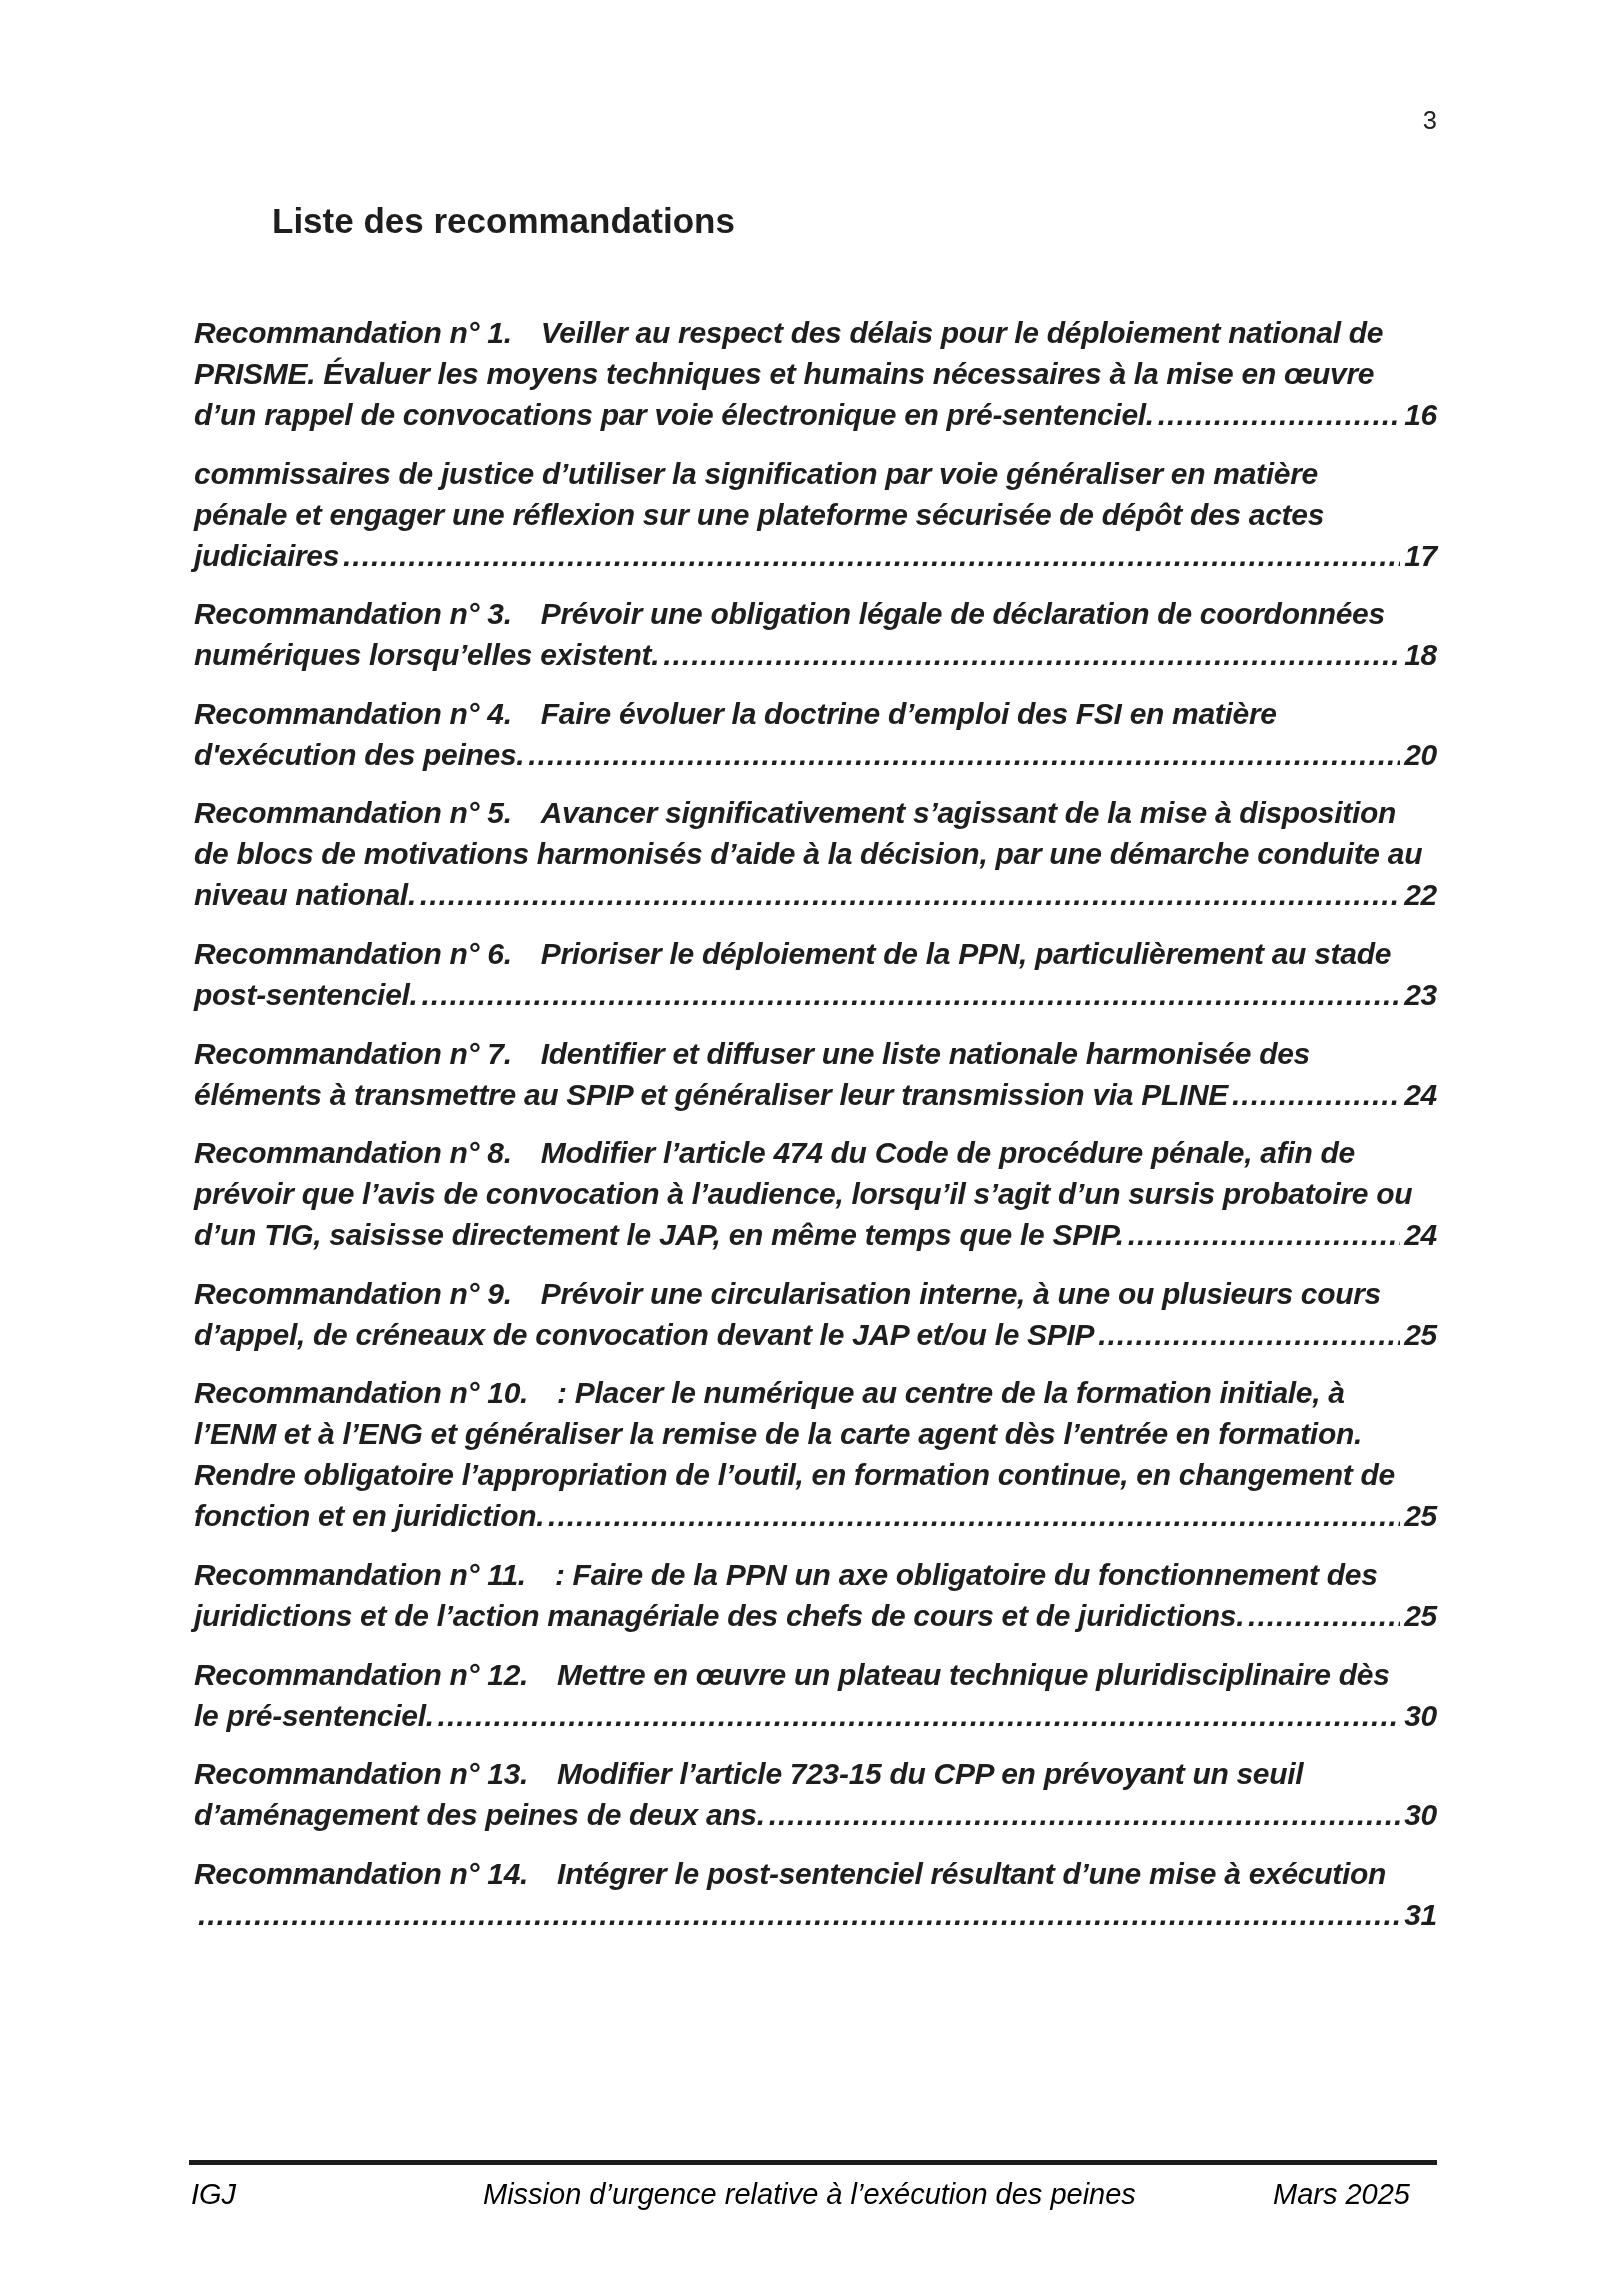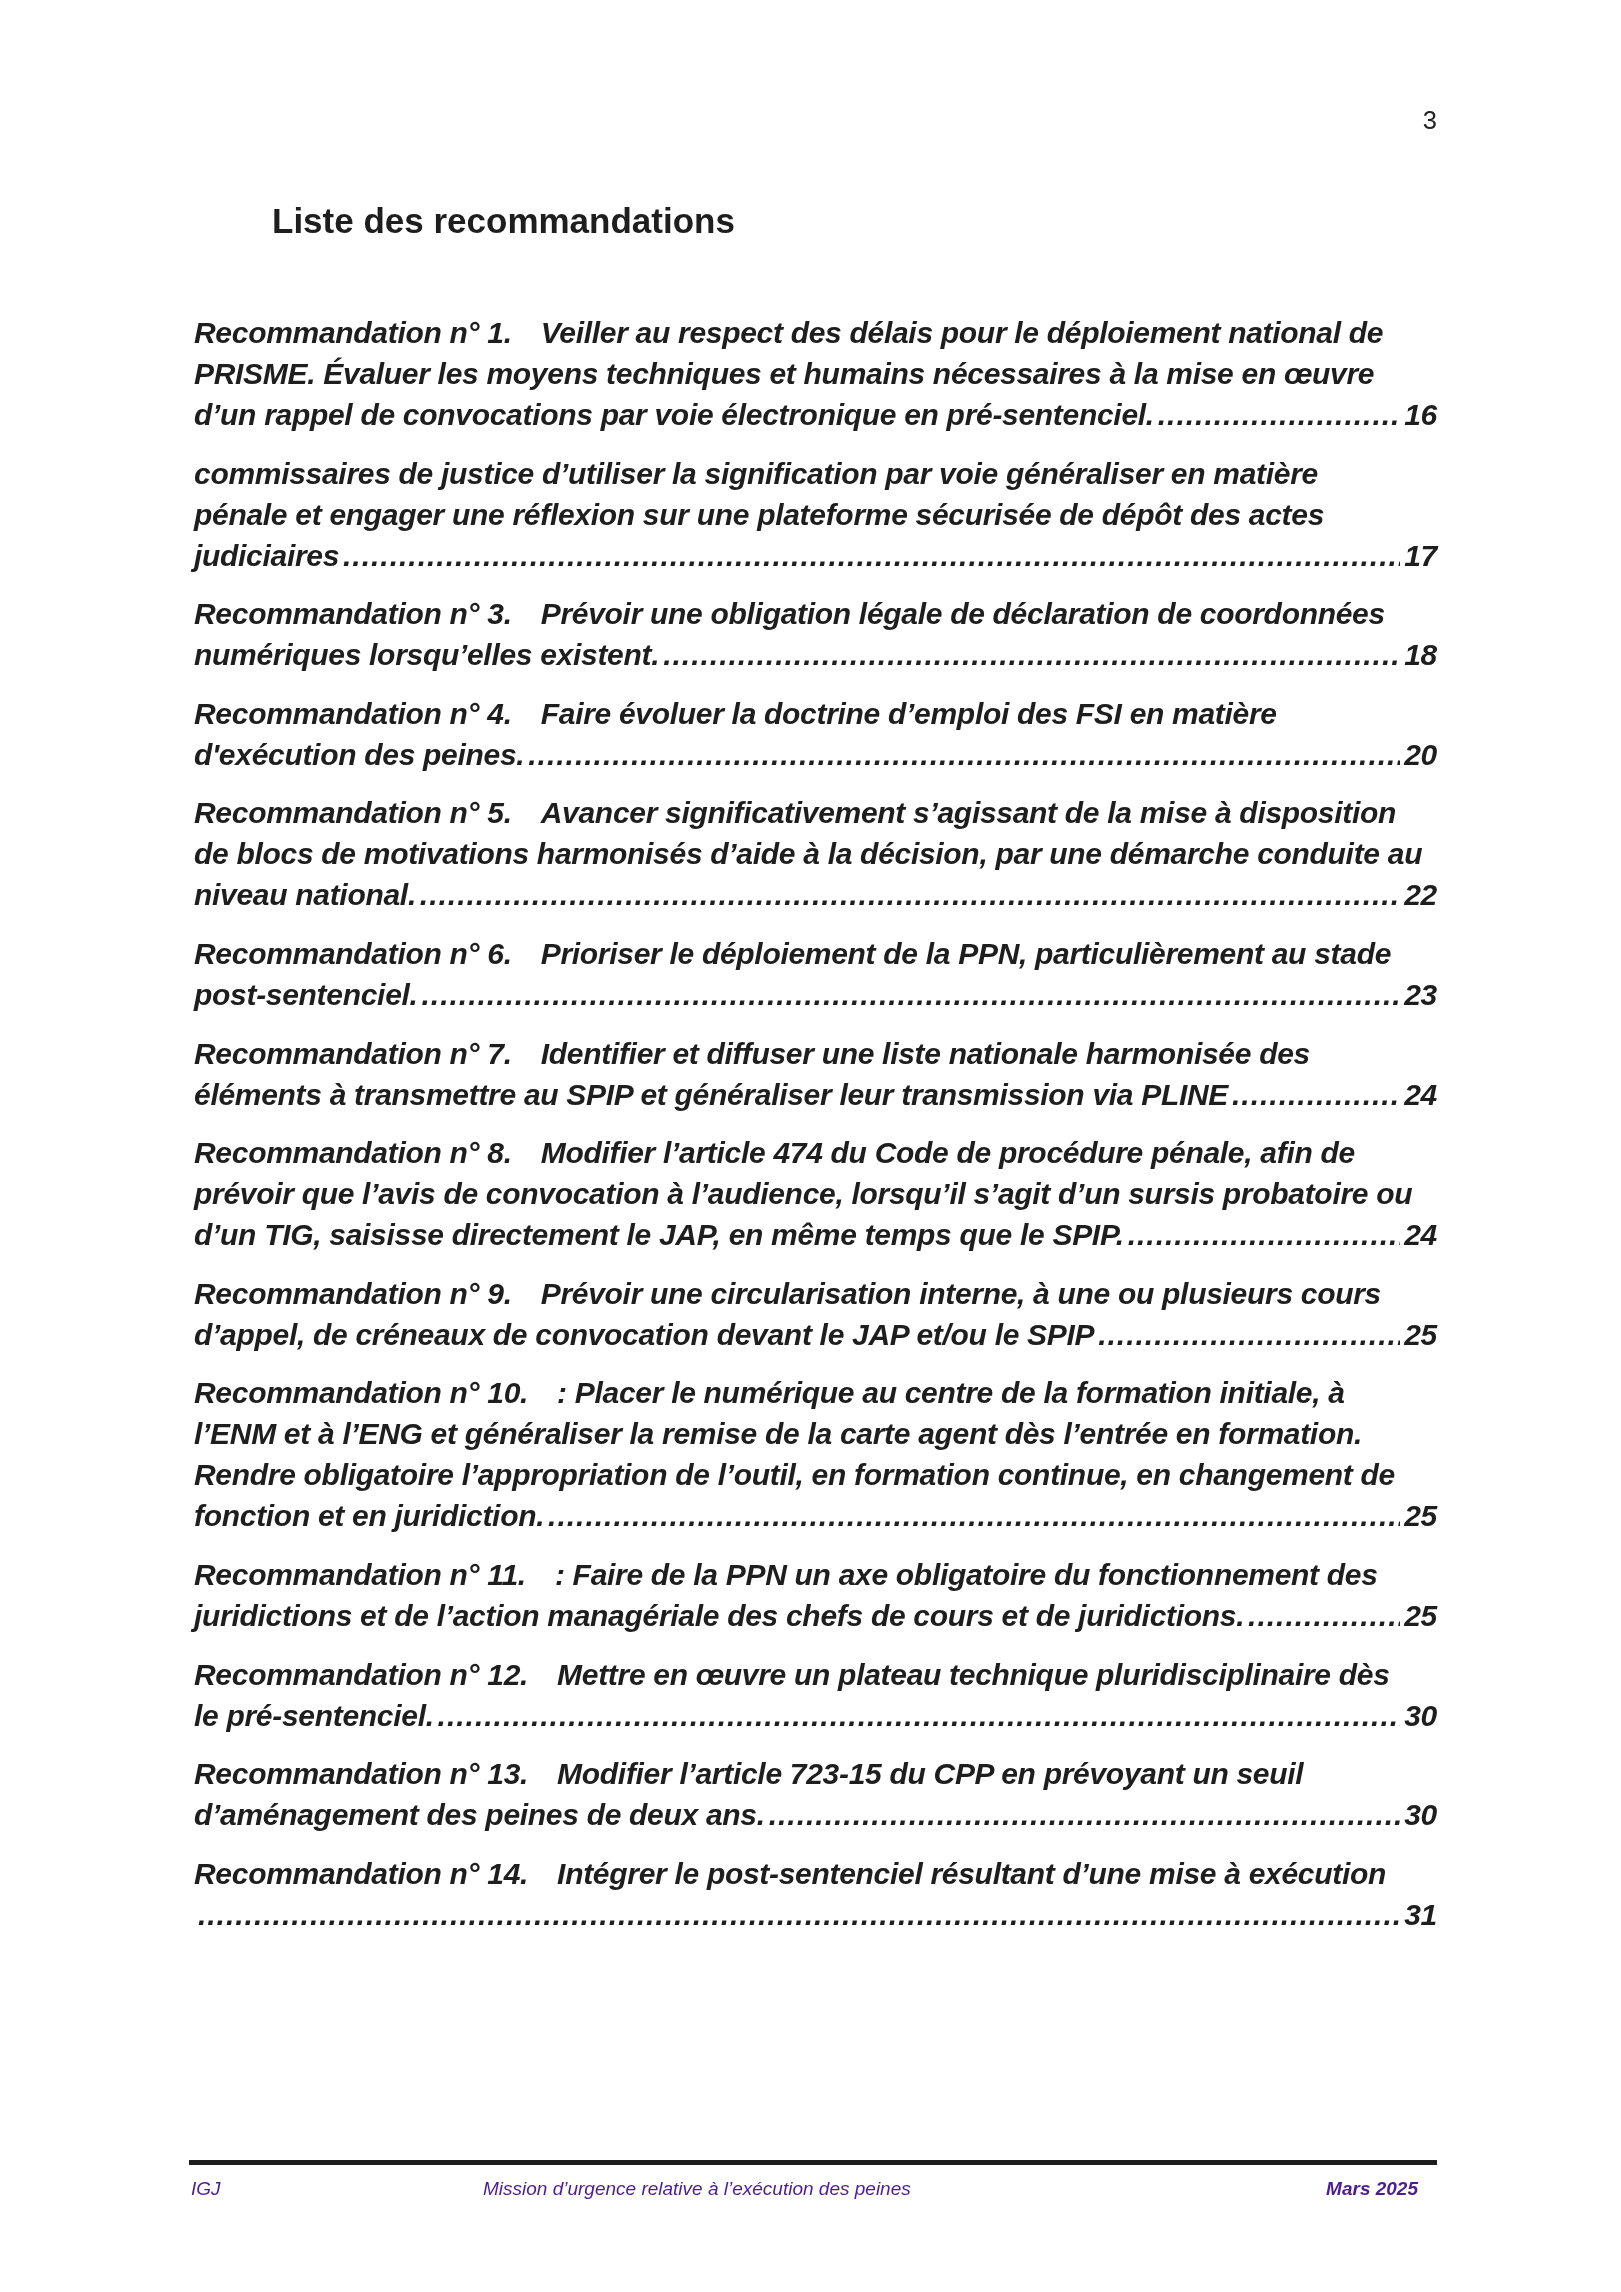--- a/index.html
+++ b/index.html
@@ -13,24 +13,24 @@
            margin-bottom: 17.6px; letter-spacing: -0.3px; }
   .entry .lbl { margin-right: 29px; }
   .entry .last { display: flex; align-items: flex-end; }
   .entry .last .t { white-space: nowrap; }
   .entry .last .dots { flex: 1; overflow: hidden; white-space: nowrap; margin: 0 3.9px;
                        letter-spacing: 1px; }
   .entry .last .dots::after { content: "........................................................................................................................................................................................................................................................"; }
   .entry .last .pg { white-space: nowrap; }
   .footer-rule { position: absolute; top: 2160px; left: 189px; width: 1248px; height: 4.9px; background: #1e1e1e; }
   .footer { position: absolute; top: 2178px; left: 189px; width: 1248px; height: 35px;
-            font-style: italic; font-size: 19px; color: #4c1d95; }
+            font-style: italic; font-size: 29px; color: #000000; }
   .footer .l { position: absolute; left: 2px; }
   .footer .c { position: absolute; left: 294px; }
-  .footer .r { position: absolute; right: 19px; font-weight: bold; }
+  .footer .r { position: absolute; right: 27px; }
 </style>
 </head>
 <body>
 
 <div class="page-number">3</div>
 <h1 class="title">Liste des recommandations</h1>
 
 <div class="toc" id="toc">
     <div class="entry">
       <div><span class="lbl">Recommandation n° 1.</span><span>Veiller au respect des délais pour le déploiement national de</span></div>

